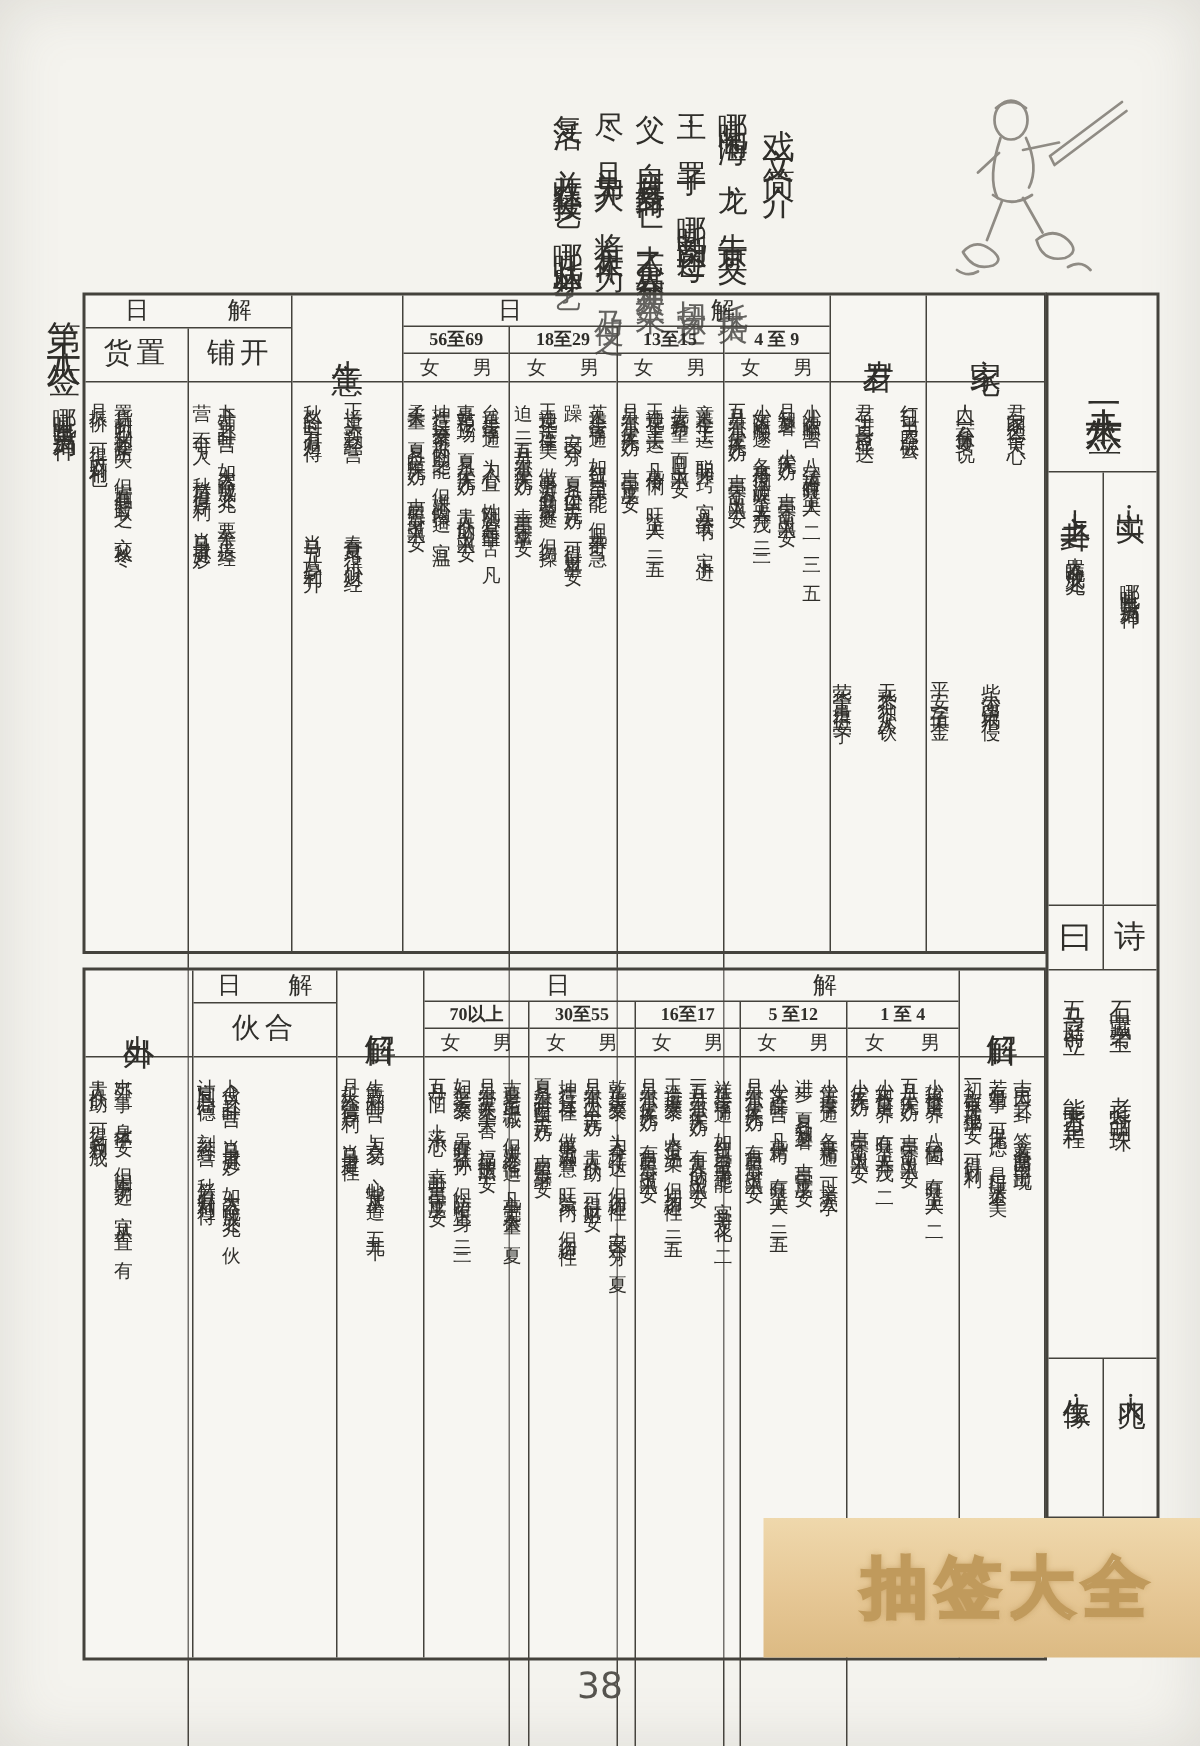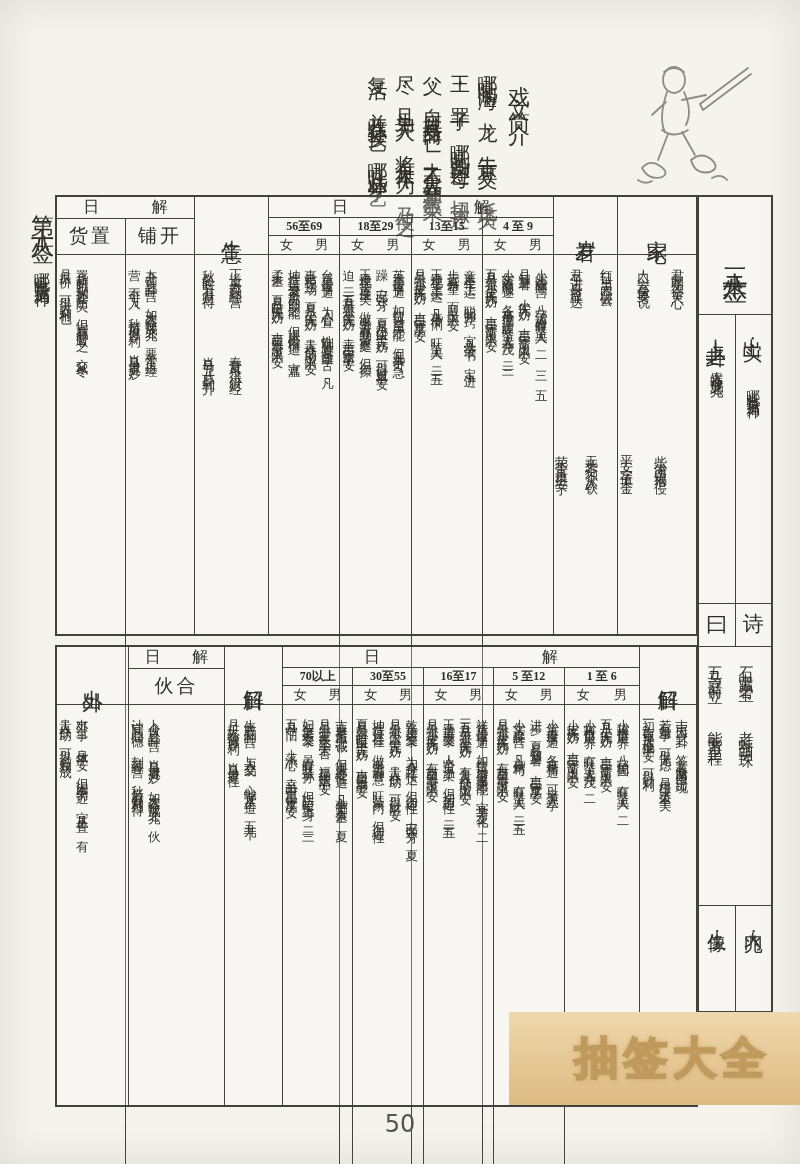--- a/index.html
+++ b/index.html
@@ -364,21 +364,21 @@
           <div class="cellbody">
               <div class="vcell">
             <div class="vline">小童运度亨通　各事精通　可培养入学</div>
             <div class="vline">进步　夏月知避暑　吉星守度平安</div>
             <div class="vline">小女运度叶吉　凡事精巧　有旺益上人　二三五</div>
             <div class="vline">月虽有小皮疾无妨　有吉星照身出入平安</div>
           </div>
             </div>
         </div>
         <div class="agecol" style="flex:77;">
-          <div class="age-label">1 至 6</div>
+          <div class="age-label">1 至 4</div>
           <div class="sex-row">
             <span>女</span>
             <span>男</span>
           </div>
           <div class="cellbody">
               <div class="vcell">
             <div class="vline">小孩根苗足养　八字稳固　有旺益上人　二</div>
             <div class="vline">五月小疾无妨　吉星守命出入平安</div>
             <div class="vline">小女根苗足养　有旺益上人并茂　二</div>
             <div class="vline">小皮疾无妨　吉星守命出入平安</div>
@@ -437,15 +437,15 @@
       <div>
         <div class="v">内兆:</div>
       </div>
     </div>
   </div>
 
   <div class="banner">
     <span>抽签大全</span>
   </div>
 
-  <div class="pageno">50</div>
+  <div class="pageno">38</div>
 
 </div>
 
 </body></html>

